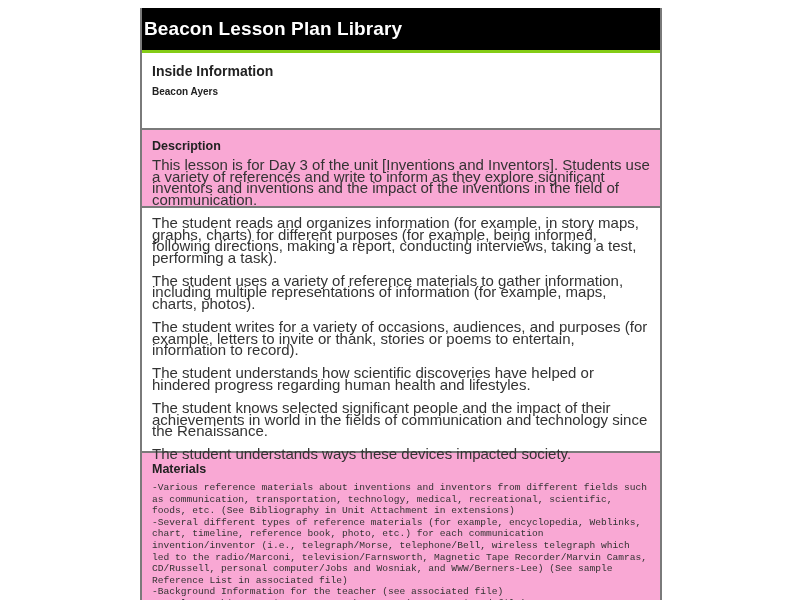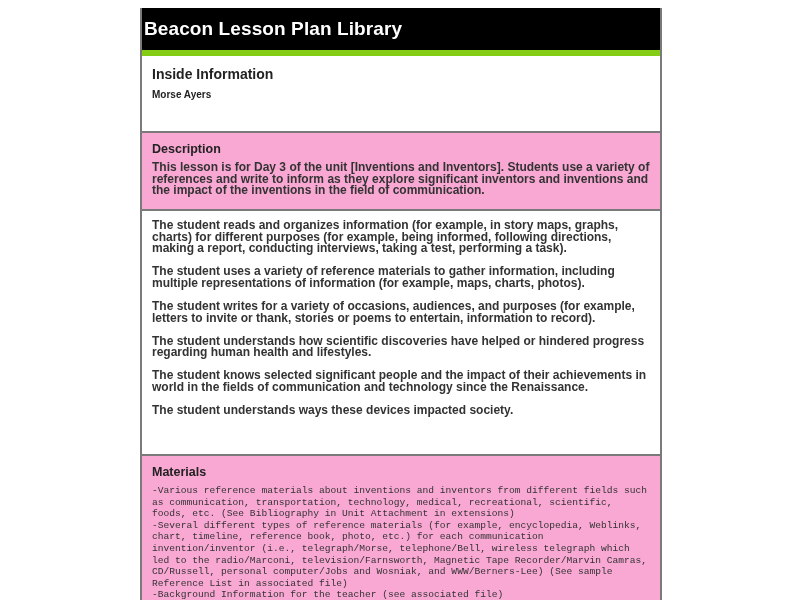--- a/index.html
+++ b/index.html
@@ -30,45 +30,44 @@
       font-weight: bold;
       font-size: 19px;
       letter-spacing: 0.1px;
     }
     .section {
       border-top: 2px solid #7a7a7a;
       padding: 9px 10px 10px 10px;
     }
     .section.grey { background: #f9a8d4; }
     .section.white { background: #ffffff; }
-    .section.first { border-top: 6px solid #84cc16; padding-top: 10px; height: 55px; }
+    .section.first { border-top: 3px solid #84cc16; padding-top: 10px; height: 55px; }
     .lesson-title {
       font-weight: bold;
       font-size: 14px;
       margin: 0 0 7px 0;
       color: #222;
     }
     .author, .school {
       font-weight: bold;
       font-size: 10px;
       line-height: 12px;
       color: #222;
     }
     .section-heading {
       font-weight: bold;
       font-size: 12.5px;
       margin: 0 0 6px 0;
       color: #222;
     }
     .para {
-      font-size: 12px;
+      font-size: 15px;
       line-height: 11.6px;
       margin: 0 0 11.5px 0;
       color: #333;
-      font-weight: bold;
     }
     .para:last-child { margin-bottom: 0; }
     #description { height: 57px; }
     #objectives { height: 224px; }
     .mat-line {
       font-size: 9.6px;
       line-height: 11.6px;
       color: #333;
       font-family: Liberation Mono, monospace;
     }
@@ -77,21 +76,21 @@
 <body>
 
 <div class="page">
 
   <div class="banner">
     <span>Beacon Lesson Plan Library</span>
   </div>
 
   <div class="section white first">
     <div class="lesson-title">Inside Information</div>
-    <div class="author">Morse Ayers</div>
+    <div class="author">Beacon Ayers</div>
   </div>
 
   <div class="section grey" id="description">
     <div class="section-heading">Description</div>
     <p class="para">This lesson is for Day 3 of the unit [Inventions and Inventors]. Students use a variety of references and write to inform as they explore significant inventors and inventions and the impact of the inventions in the field of communication.</p>
   </div>
 
   <div class="section white" id="objectives">
     <p class="para">The student reads and organizes information (for example, in story maps, graphs, charts) for different purposes (for example, being informed, following directions, making a report, conducting interviews, taking a test, performing a task).</p>
     <p class="para">The student uses a variety of reference materials to gather information, including multiple representations of information (for example, maps, charts, photos).</p>

